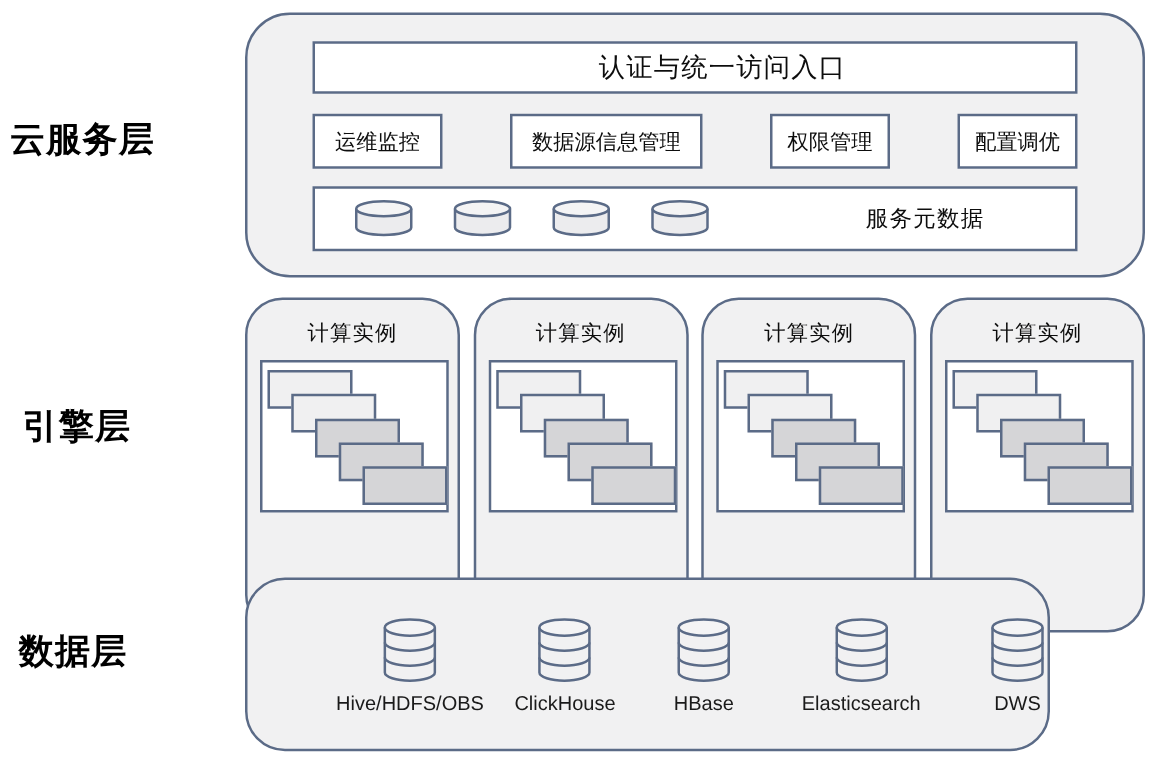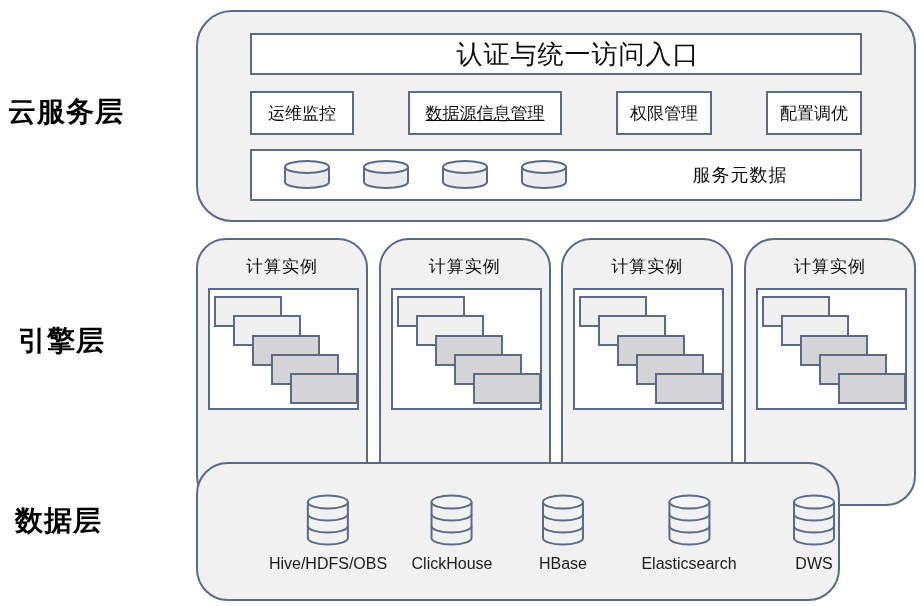--- a/index.html
+++ b/index.html
@@ -31,33 +31,33 @@
     border:2px solid var(--border);
   }
 
   
   .cloud-panel{left:196px;top:10px;width:720px;height:212px;border-radius:36px;}
   .serif-cjk{font-family:"Liberation Serif","DejaVu Serif",serif;}
   .auth-box{
     position:absolute;left:52px;top:21px;width:612px;height:42px;
     background:var(--box-fill);border:2px solid var(--border);
     display:flex;align-items:center;justify-content:center;
-    font-size:26px;letter-spacing:1px;padding-left:44px;
+    font-size:21px;letter-spacing:1px;padding-left:44px;
   }
   .mgmt-row{
     position:absolute;left:52px;top:79px;width:612px;height:44px;
     display:flex;justify-content:space-between;text-align:center;
   }
   .mgmt-box{
     background:var(--box-fill);border:2px solid var(--border);height:44px;
     display:flex;align-items:center;justify-content:center;
     font-size:17px;white-space:nowrap;
   }
   .mgmt-box.w1{width:104px;}
-  .mgmt-box.w2{width:154px;text-decoration:underline;}
+  .mgmt-box.w2{width:154px;}
   .mgmt-box.w3{width:116px;}
   .mgmt-box.w4{width:96px;}
   .mgmt-box.w5{width:96px;}
   .meta-box{
     position:absolute;left:52px;top:137px;width:612px;height:52px;
     background:var(--box-fill);border:2px solid var(--border);
     display:flex;align-items:center;gap:31px;padding-left:31px;
   }
   .meta-label{
     position:absolute;left:398px;width:180px;text-align:center;

